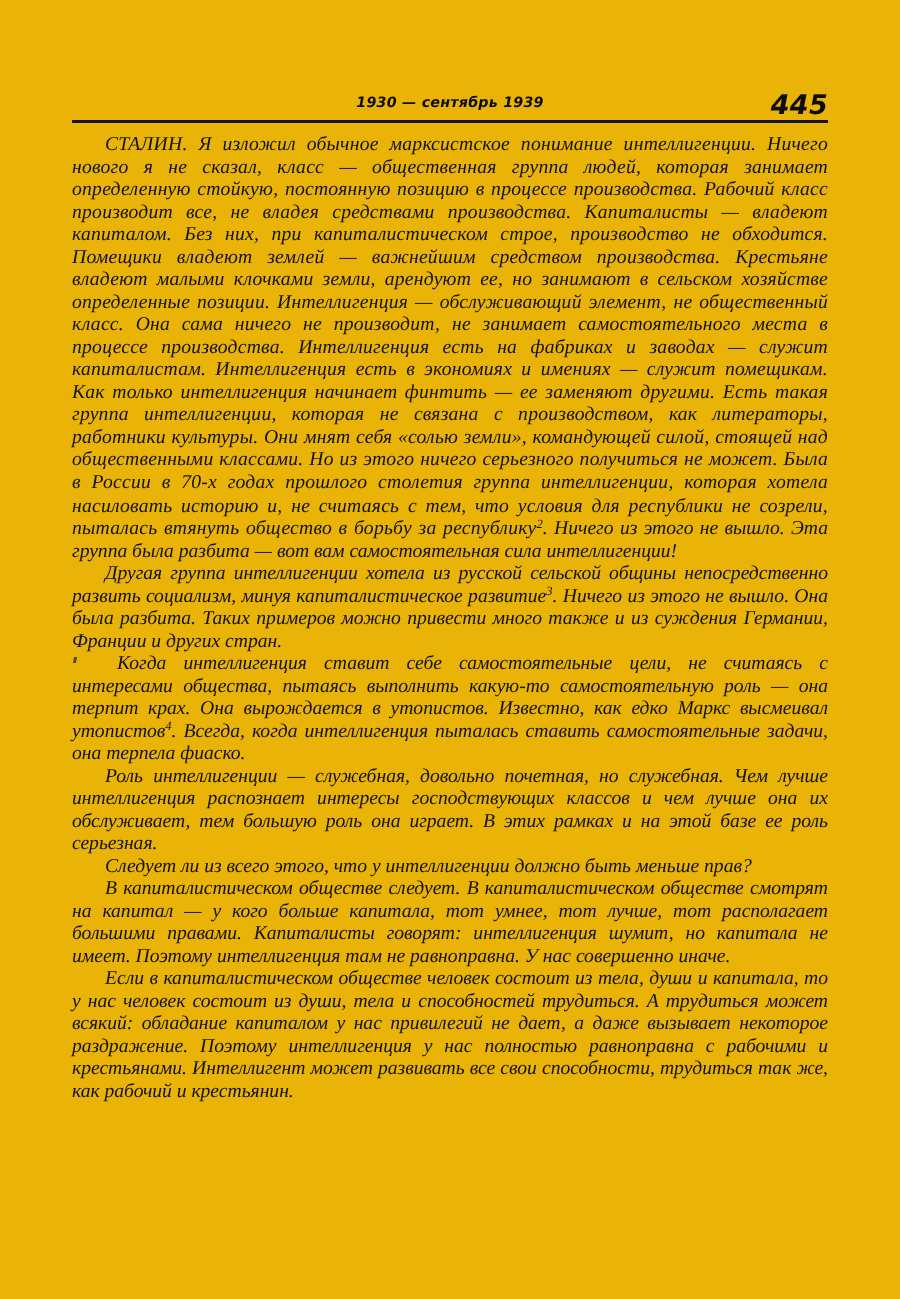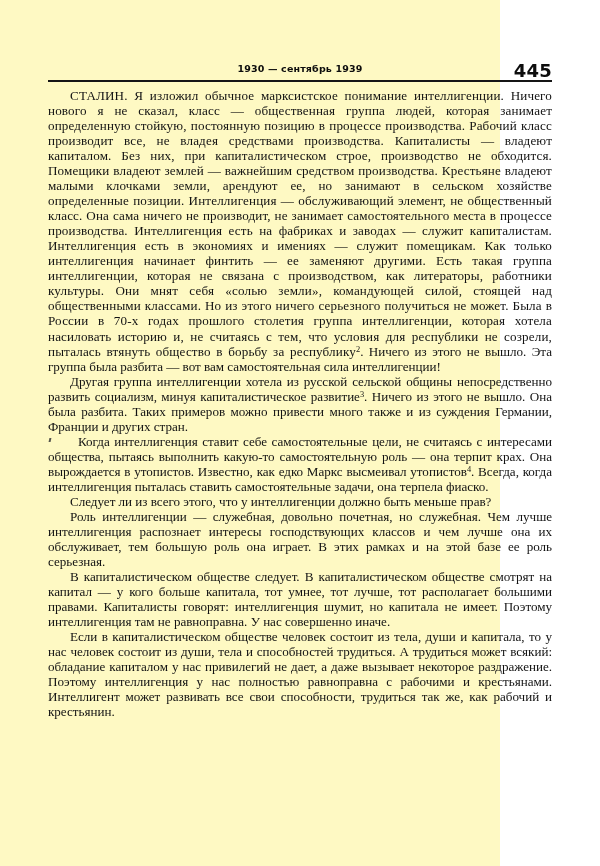--- a/index.html
+++ b/index.html
@@ -12,24 +12,25 @@
     width: 600px;
     height: 866px;
     overflow: hidden;
     font-family: "Liberation Serif", "DejaVu Serif", serif;
     color: #101010;
     -webkit-font-smoothing: antialiased;
   }
 
   .page {
     position: relative;
-    width: 500px;
+    width: 600px;
     height: 866px;
-    background: #fef9c3;
+    background: #eab308;
     box-sizing: border-box;
+    font-style: italic;
   }
 
   
   .running-head {
     position: absolute;
     left: 48px;
     top: 62px;
     width: 504px;
     height: 18px;
   }
@@ -133,23 +134,23 @@
 
   <div class="textblock">
 
 
     <p><span class="caps-lead">СТАЛИН. Я изложил обычное марксистское понимание интеллигенции. Ничего нового я не сказал, класс — общественная группа людей, которая занимает определенную стойкую, постоянную позицию в процессе производства. Рабочий класс производит все, не владея средствами производства. Капиталисты — владеют капиталом. Без них, при капиталистическом строе, производство не обходится. Помещики владеют землей — важнейшим средством производства. Крестьяне владеют малыми клочками земли, арендуют ее, но занимают в сельском хозяйстве определенные позиции. Интеллигенция — обслуживающий элемент, не общественный класс. Она сама ничего не производит, не занимает самостоятельного места в процессе производства. Интеллигенция есть на фабриках и заводах — служит капиталистам. Интеллигенция есть в экономиях и имениях — служит помещикам. Как только интеллигенция начинает финтить — ее заменяют другими. Есть такая группа интеллигенции, которая не связана с производством, как литераторы, работники культуры. Они мнят себя «солью земли», командующей силой, стоящей над общественными классами. Но из этого ничего серьезного получиться не может. Была в России в 70-х годах прошлого столетия группа интеллигенции, которая хотела насиловать историю и, не считаясь с тем, что условия для республики не созрели, пыталась втянуть общество в борьбу за республику</span><sup class="fn">2</sup><span>. Ничего из этого не вышло. Эта группа была разбита — вот вам самостоятельная сила интеллигенции!</span></p>
 
     <p><span>Другая группа интеллигенции хотела из русской сельской общины непосредственно развить социализм, минуя капиталистическое развитие</span><sup class="fn">3</sup><span>. Ничего из этого не вышло. Она была разбита. Таких примеров можно привести много также и из суждения Германии, Франции и других стран.</span></p>
 
     <p class="tick-para"><span class="scan-tick"></span><span>Когда интеллигенция ставит себе самостоятельные цели, не считаясь с интересами общества, пытаясь выполнить какую-то самостоятельную роль — она терпит крах. Она вырождается в утопистов. Известно, как едко Маркс высмеивал утопистов</span><sup class="fn">4</sup><span>. Всегда, когда интеллигенция пыталась ставить самостоятельные задачи, она терпела фиаско.</span></p>
 
+    <p><span>Роль интеллигенции — служебная, довольно почетная, но служебная. Чем лучше интеллигенция распознает интересы господствующих классов и чем лучше она их обслуживает, тем большую роль она играет. В этих рамках и на этой базе ее роль серьезная.</span></p>
+
     <p><span>Следует ли из всего этого, что у интеллигенции должно быть меньше прав?</span></p>
-
-    <p><span>Роль интеллигенции — служебная, довольно почетная, но служебная. Чем лучше интеллигенция распознает интересы господствующих классов и чем лучше она их обслуживает, тем большую роль она играет. В этих рамках и на этой базе ее роль серьезная.</span></p>
 
     <p><span>В капиталистическом обществе следует. В капиталистическом обществе смотрят на капитал — у кого больше капитала, тот умнее, тот лучше, тот располагает большими правами. Капиталисты говорят: интеллигенция шумит, но капитала не имеет. Поэтому интеллигенция там не равноправна. У нас совершенно иначе.</span></p>
 
     <p><span>Если в капиталистическом обществе человек состоит из тела, души и капитала, то у нас человек состоит из души, тела и способностей трудиться. А трудиться может всякий: обладание капиталом у нас привилегий не дает, а даже вызывает некоторое раздражение. Поэтому интеллигенция у нас полностью равноправна с рабочими и крестьянами. Интеллигент может развивать все свои способности, трудиться так же, как рабочий и крестьянин.</span></p>
 
   </div>
 
 </div>
 
 </body></html>

